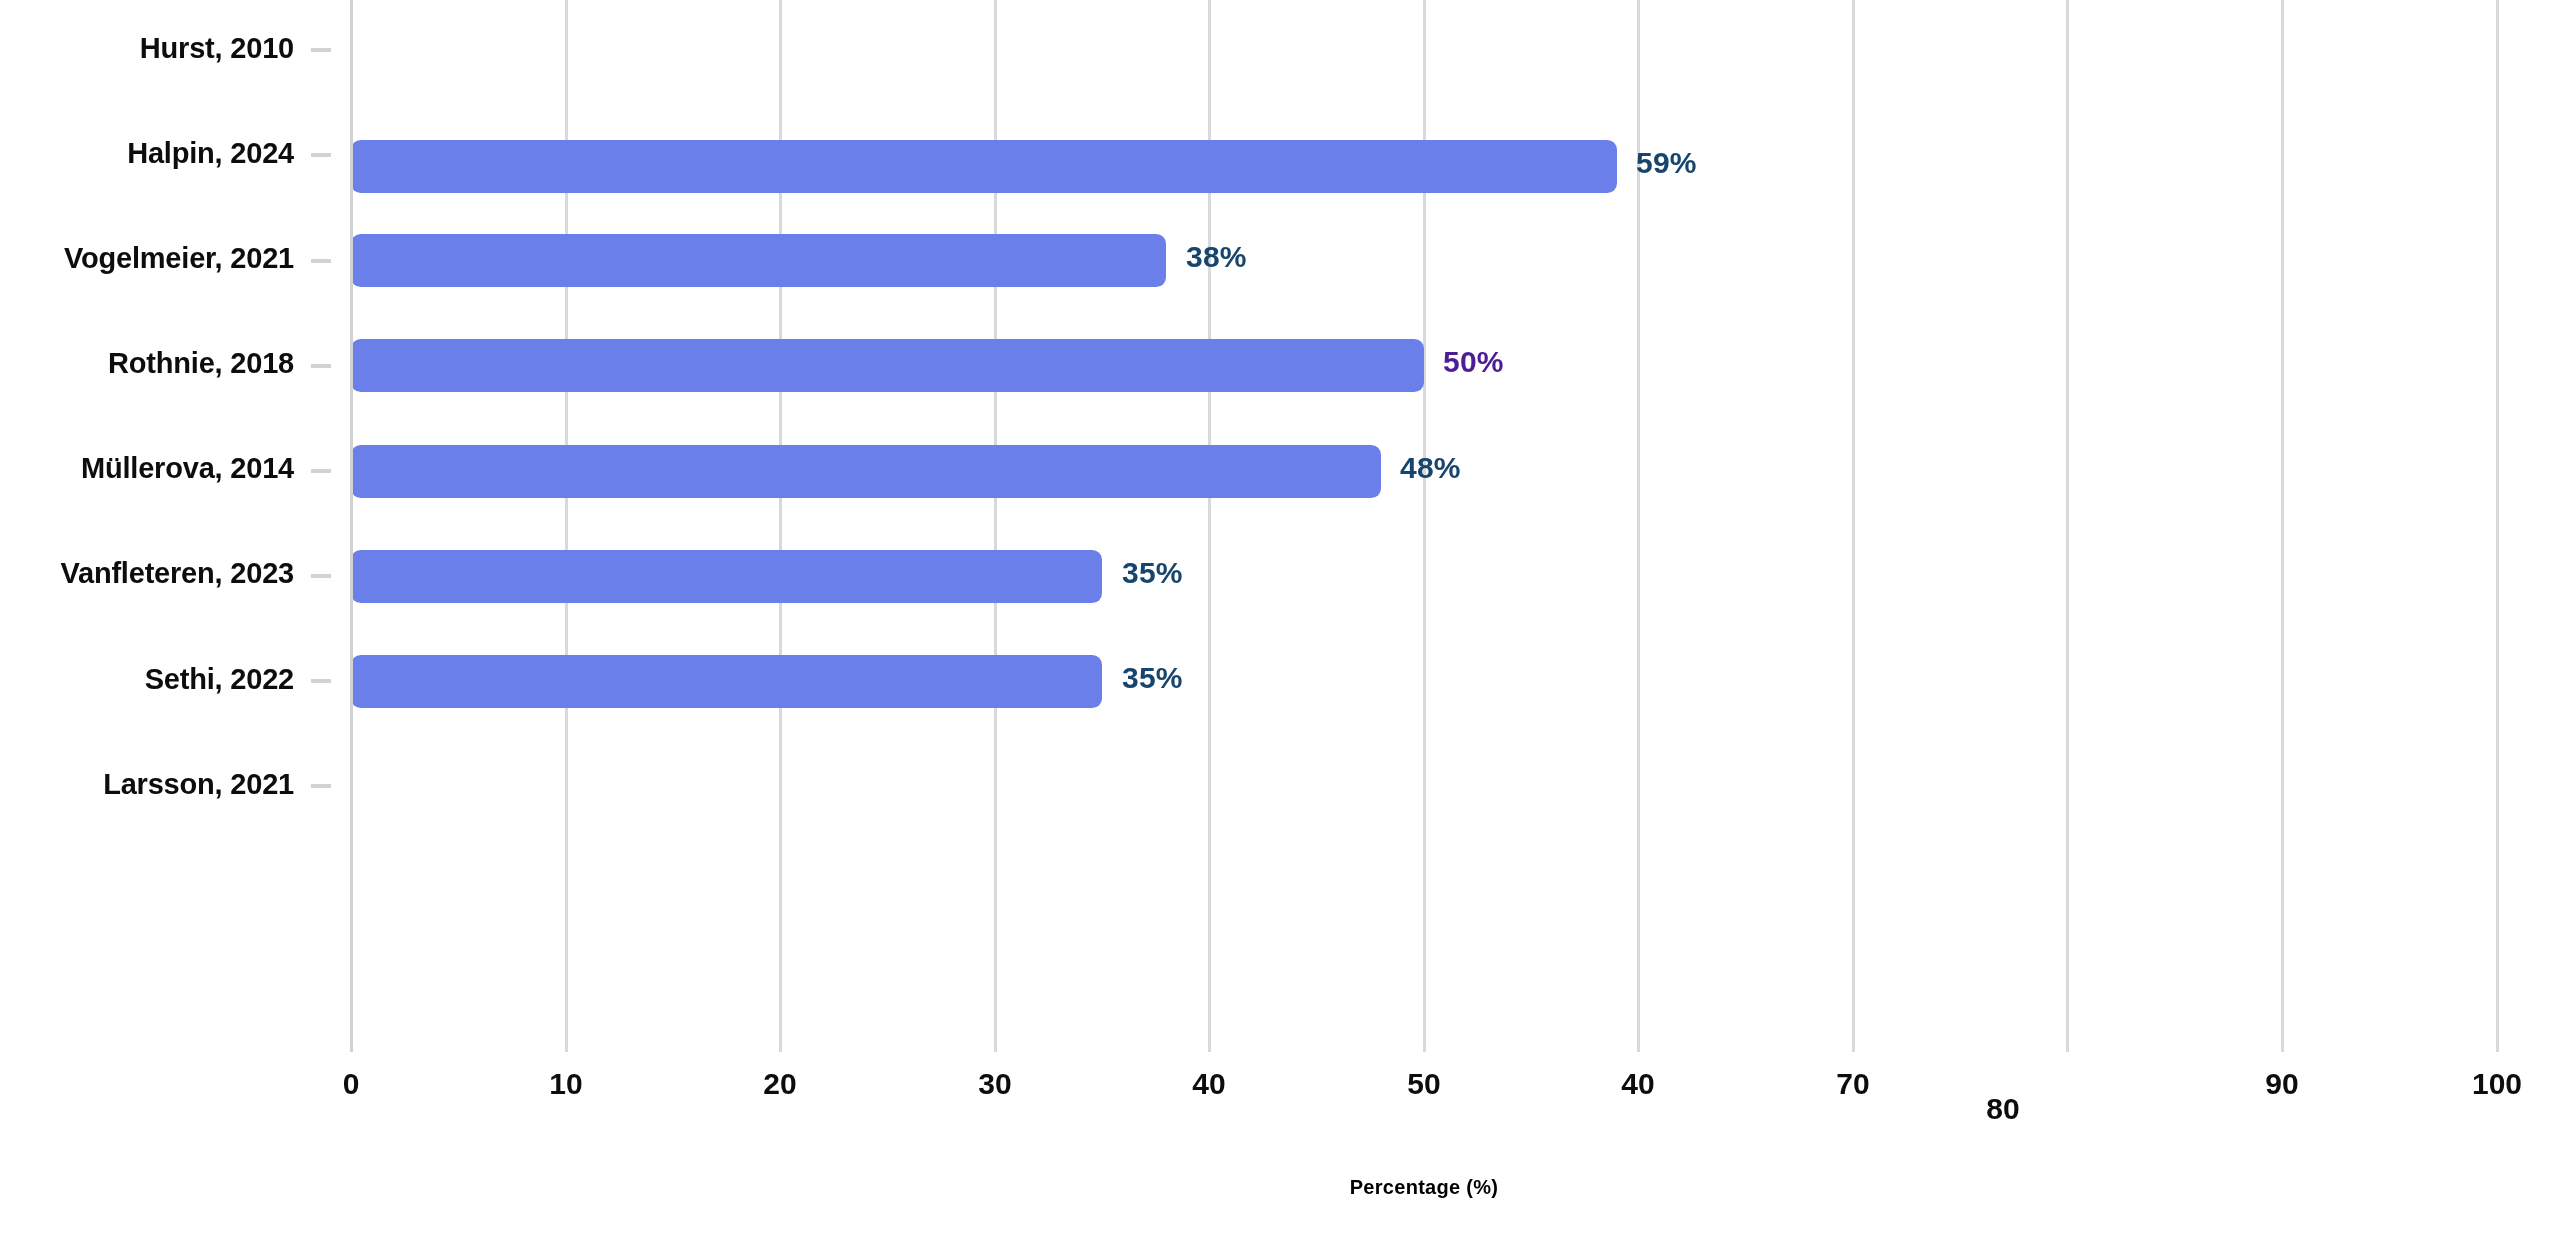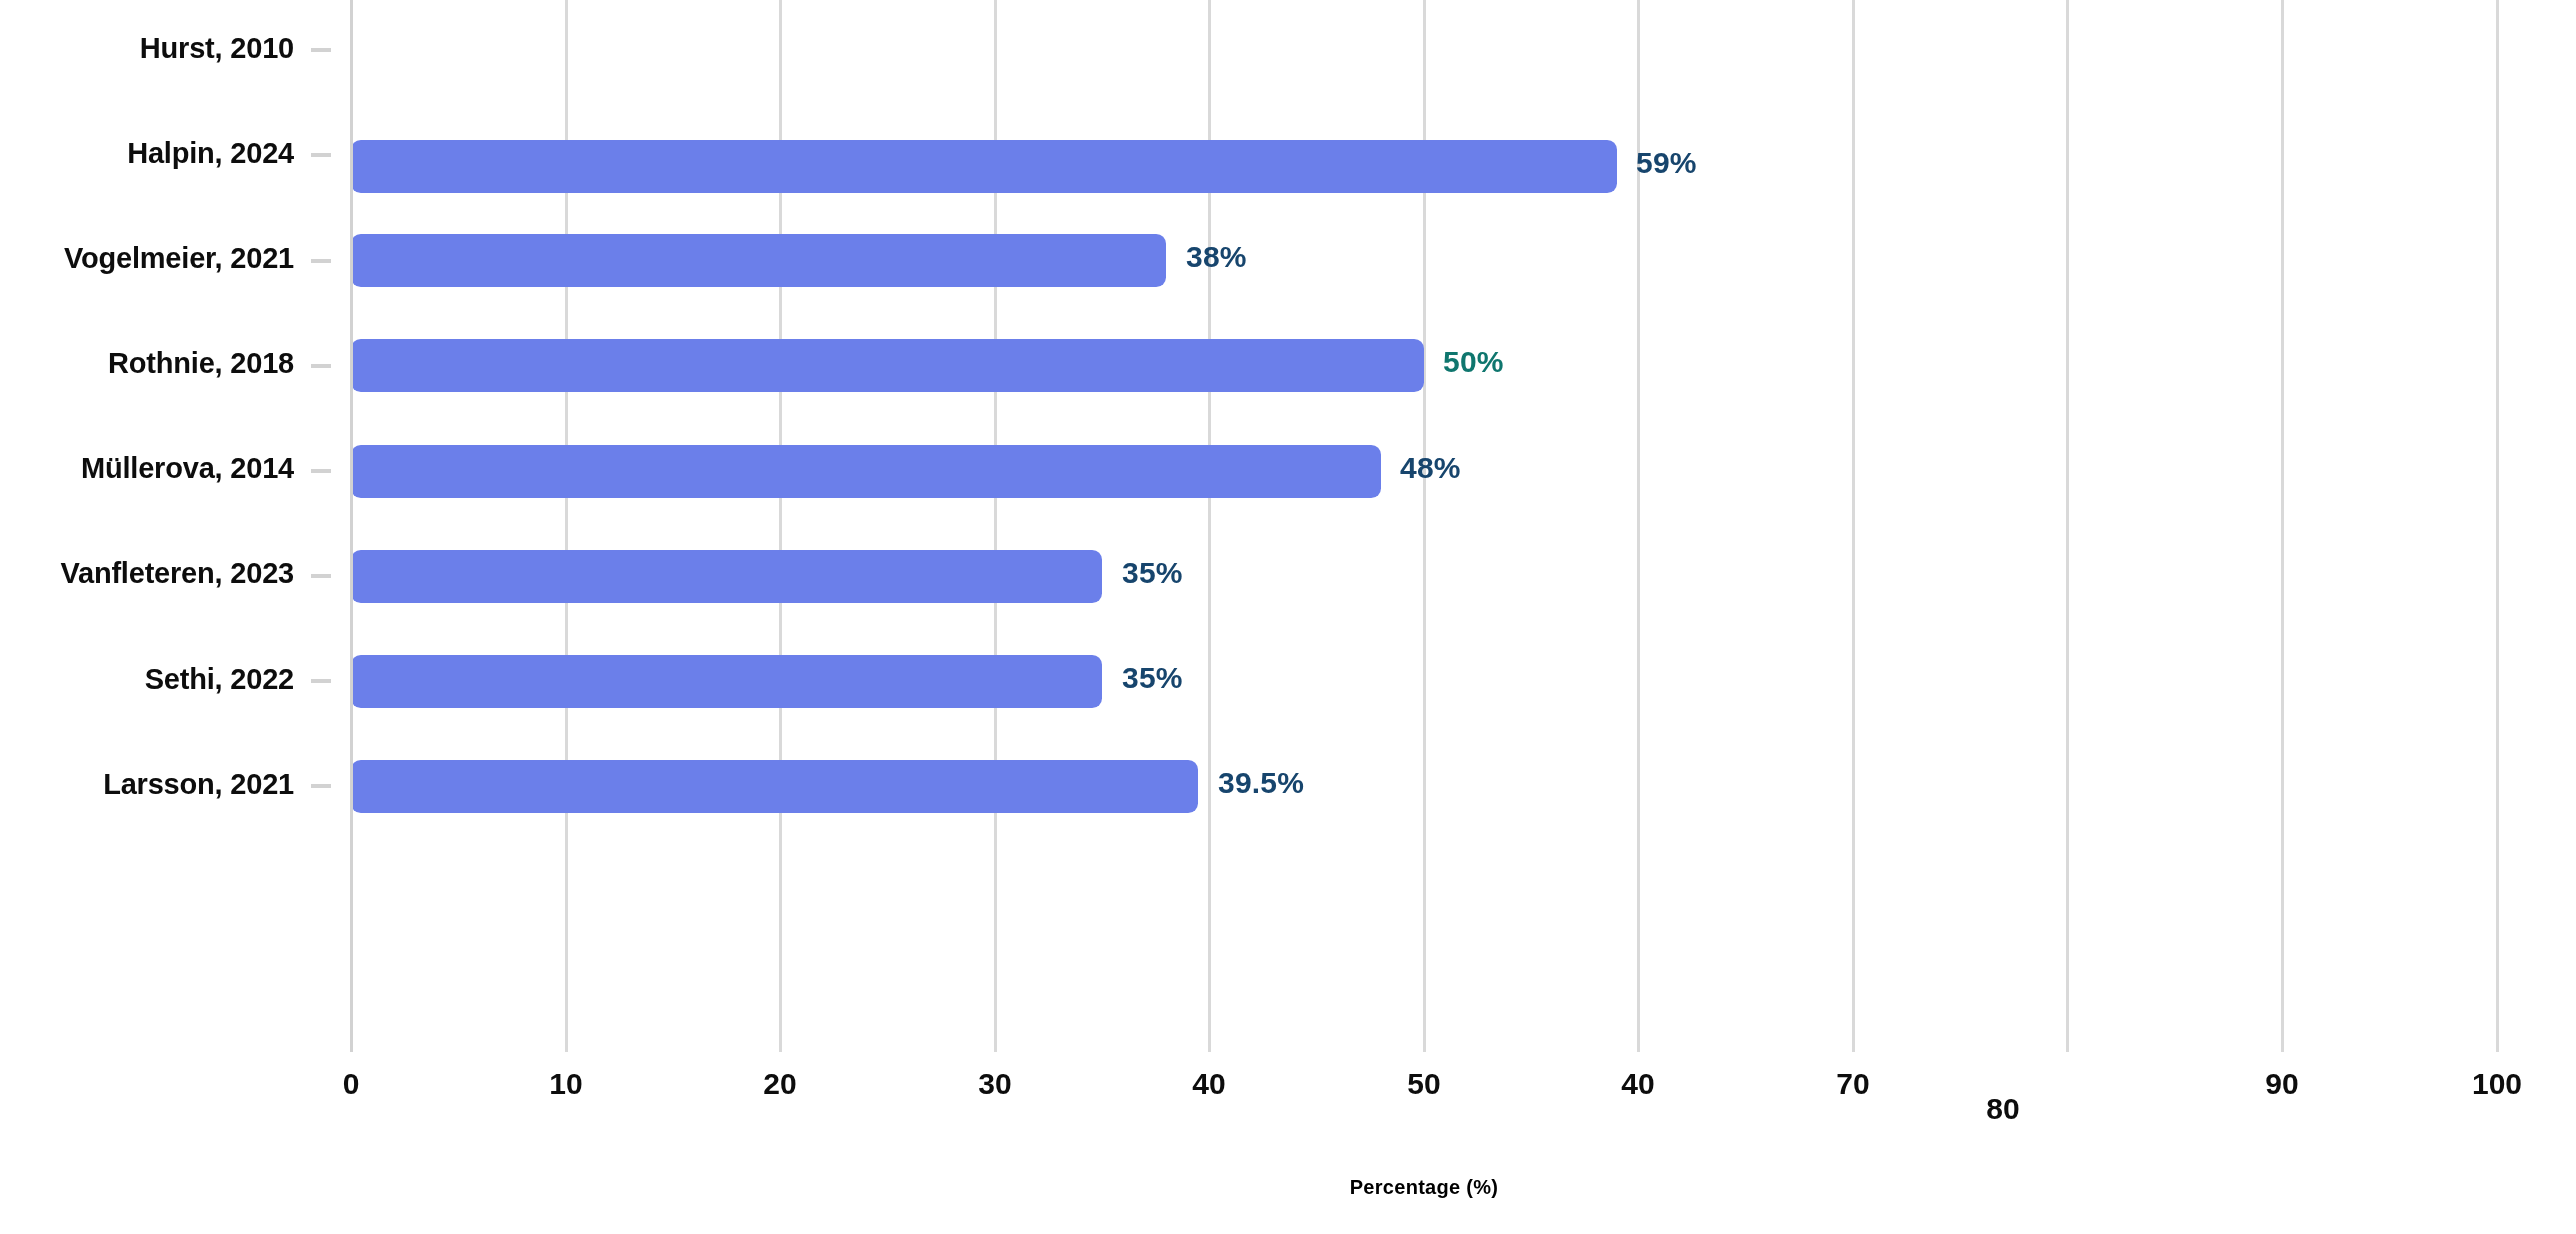--- a/index.html
+++ b/index.html
@@ -174,34 +174,30 @@
       <div class="band" style="top: 116px; width: 2146px;">
         <div class="bar" title="Halpin, 2024: 59%" style="width: 1266px; background: rgb(107, 127, 234);"></div>
         <div class="bar-label" style="left: 1285px; color: rgb(23, 69, 109);">59%</div>
       </div>
       <div class="band" style="top: 210px; width: 2146px; padding-left: 20px;">
         <div class="bar" title="Vogelmeier, 2021: 38%" style="width: 815px; background: rgb(107, 127, 234);"></div>
         <div class="bar-label" style="left: 835px; color: rgb(23, 69, 109);">38%</div>
       </div>
       <div class="band" style="top: 315px; width: 2146px;">
         <div class="bar" title="Rothnie, 2018: 50%" style="width: 1073px; background: rgb(107, 127, 234);"></div>
-        <div class="bar-label" style="left: 1092px; color: #0f766e;">50%</div>
+        <div class="bar-label" style="left: 1092px; color: #4c1d95;">50%</div>
       </div>
       <div class="band" style="top: 421px; width: 2146px;">
         <div class="bar" title="Müllerova, 2014: 48%" style="width: 1030px; background: rgb(107, 127, 234);"></div>
         <div class="bar-label" style="left: 1049px; color: rgb(23, 69, 109);">48%</div>
       </div>
       <div class="band" style="top: 526px; width: 2146px;">
         <div class="bar" title="Vanfleteren, 2023: 35%" style="width: 751px; background: rgb(107, 127, 234);"></div>
         <div class="bar-label" style="left: 771px; color: rgb(23, 69, 109);">35%</div>
       </div>
       <div class="band" style="top: 631px; width: 2146px;">
         <div class="bar" title="Sethi, 2022: 35%" style="width: 751px; background: rgb(107, 127, 234);"></div>
         <div class="bar-label" style="left: 771px; color: rgb(23, 69, 109);">35%</div>
       </div>
-      <div class="band" style="top: 736px; width: 2146px;">
-        <div class="bar" title="Larsson, 2021: 39.5%" style="width: 847px; background: rgb(107, 127, 234);"></div>
-        <div class="bar-label" style="left: 867px; color: rgb(23, 69, 109);">39.5%</div>
-      </div>
     </div>
 
 </div>
 
 
 </body></html>

